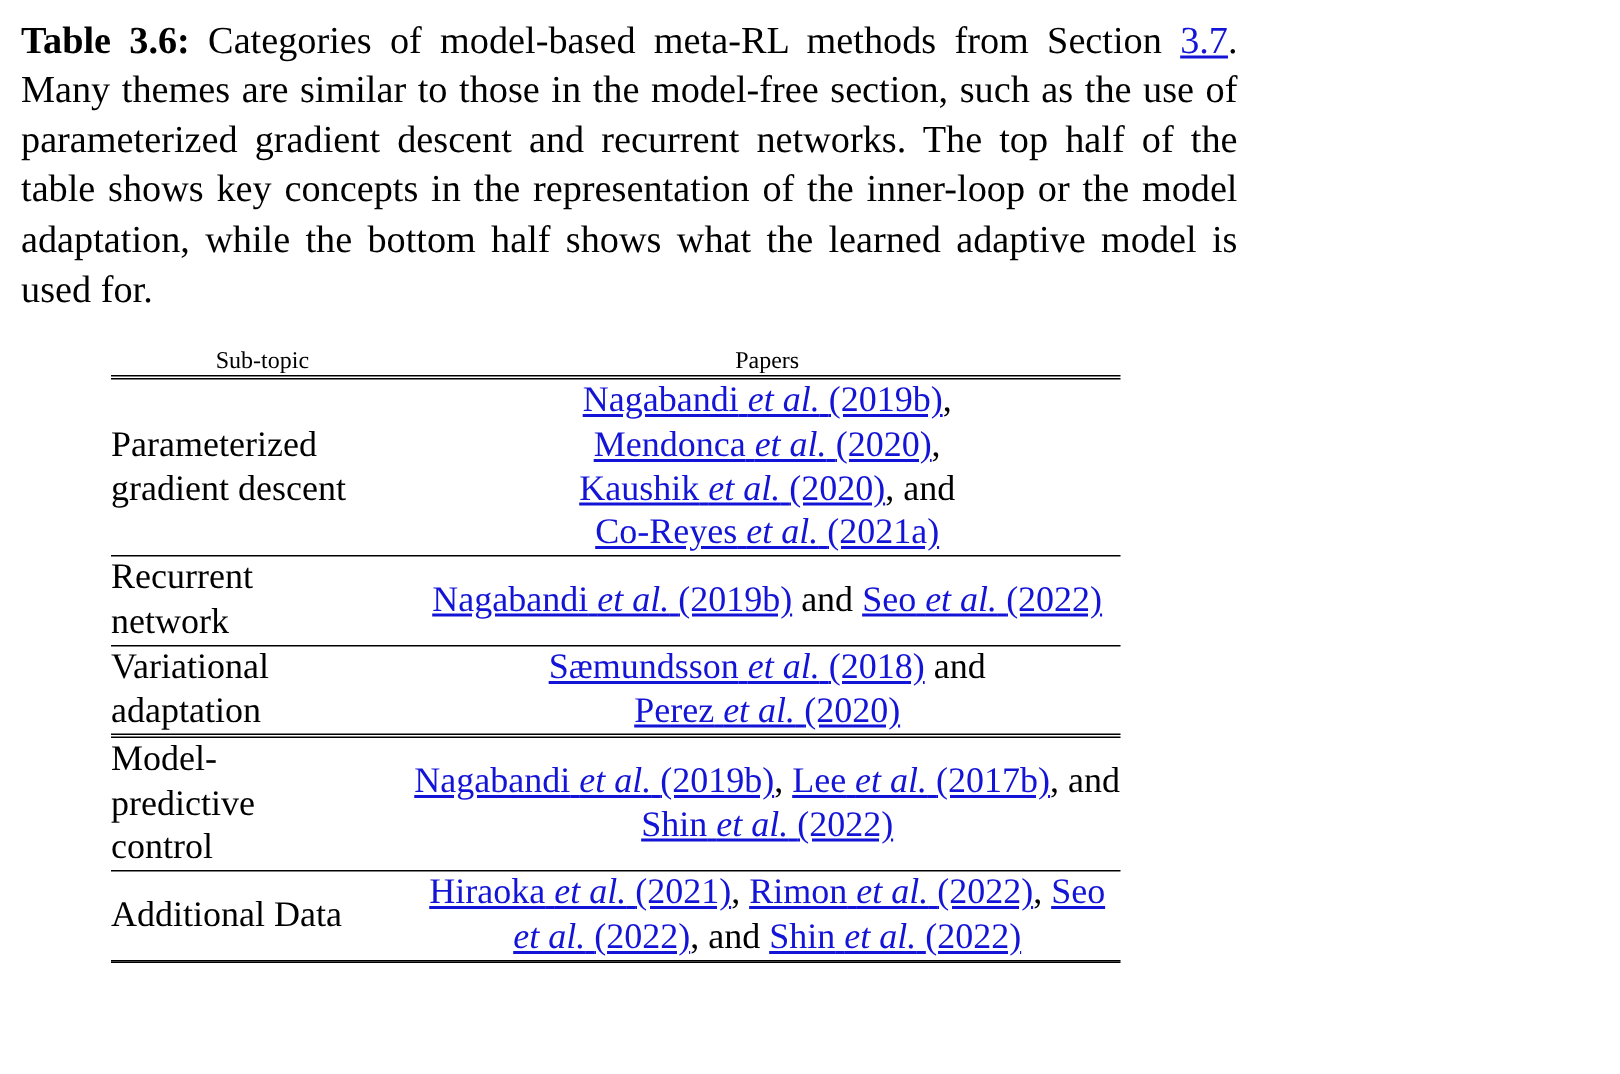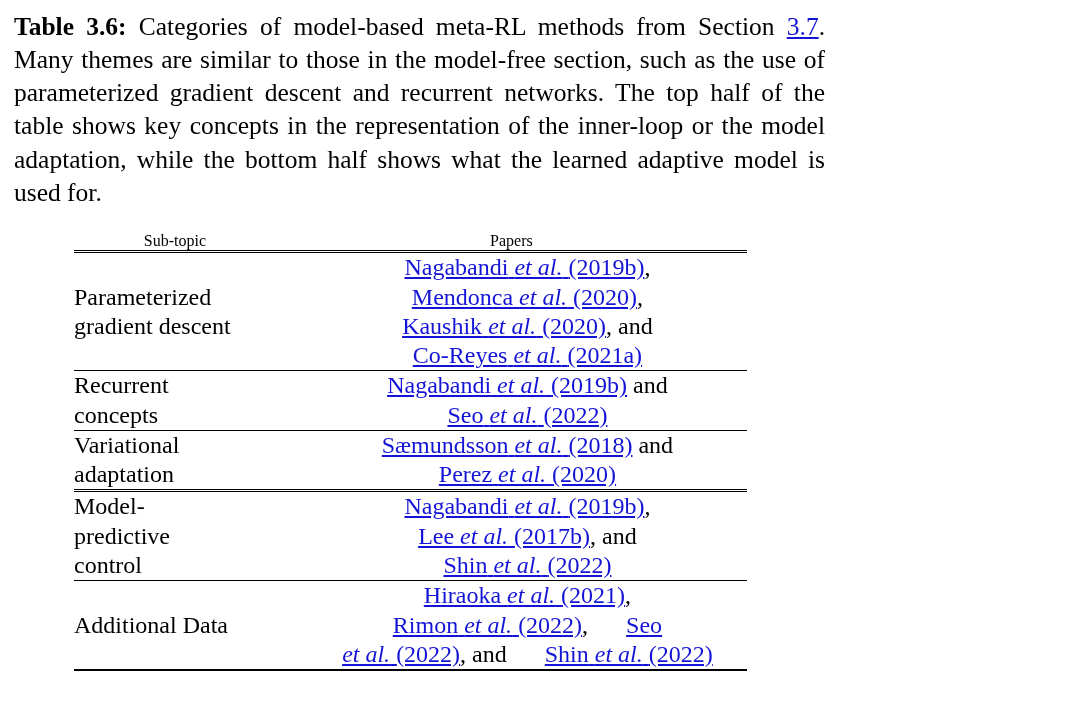--- a/index.html
+++ b/index.html
@@ -90,21 +90,20 @@
     margin: 0;
   }
   .rule-cell { padding: 0 !important; height: 5px; }
 
   
   .cite {
     color: #1414d6;
     text-decoration: underline;
     text-decoration-color: #1414d6;
     white-space: nowrap;
-    margin-left: 32px;
   }
   .cite .ital {
     font-style: italic;
   }
   .sep { color: #000; }
 </style>
 </head>
 <body>
 
 <div class="page">
@@ -138,21 +137,21 @@
             </td>
           </tr>
           <tr class="rule-double">
             <td colspan="2" class="rule-cell">
               <div class="hr-single"></div>
             </td>
           </tr>
           <tr>
             <td class="sub">
               <div>Recurrent</div>
-              <div>concepts</div>
+              <div>network</div>
             </td>
             <td class="pap">
               <div><a class="cite" href="#"><span>Nagabandi</span> <span class="ital">et al.</span> <span>(2019b)</span></a><span class="sep"> and</span> <a class="cite" href="#"><span>Seo</span> <span class="ital">et al.</span> <span>(2022)</span></a> </div>
             </td>
           </tr>
           <tr class="rule-double">
             <td colspan="2" class="rule-cell">
               <div class="hr-single"></div>
             </td>
           </tr>

